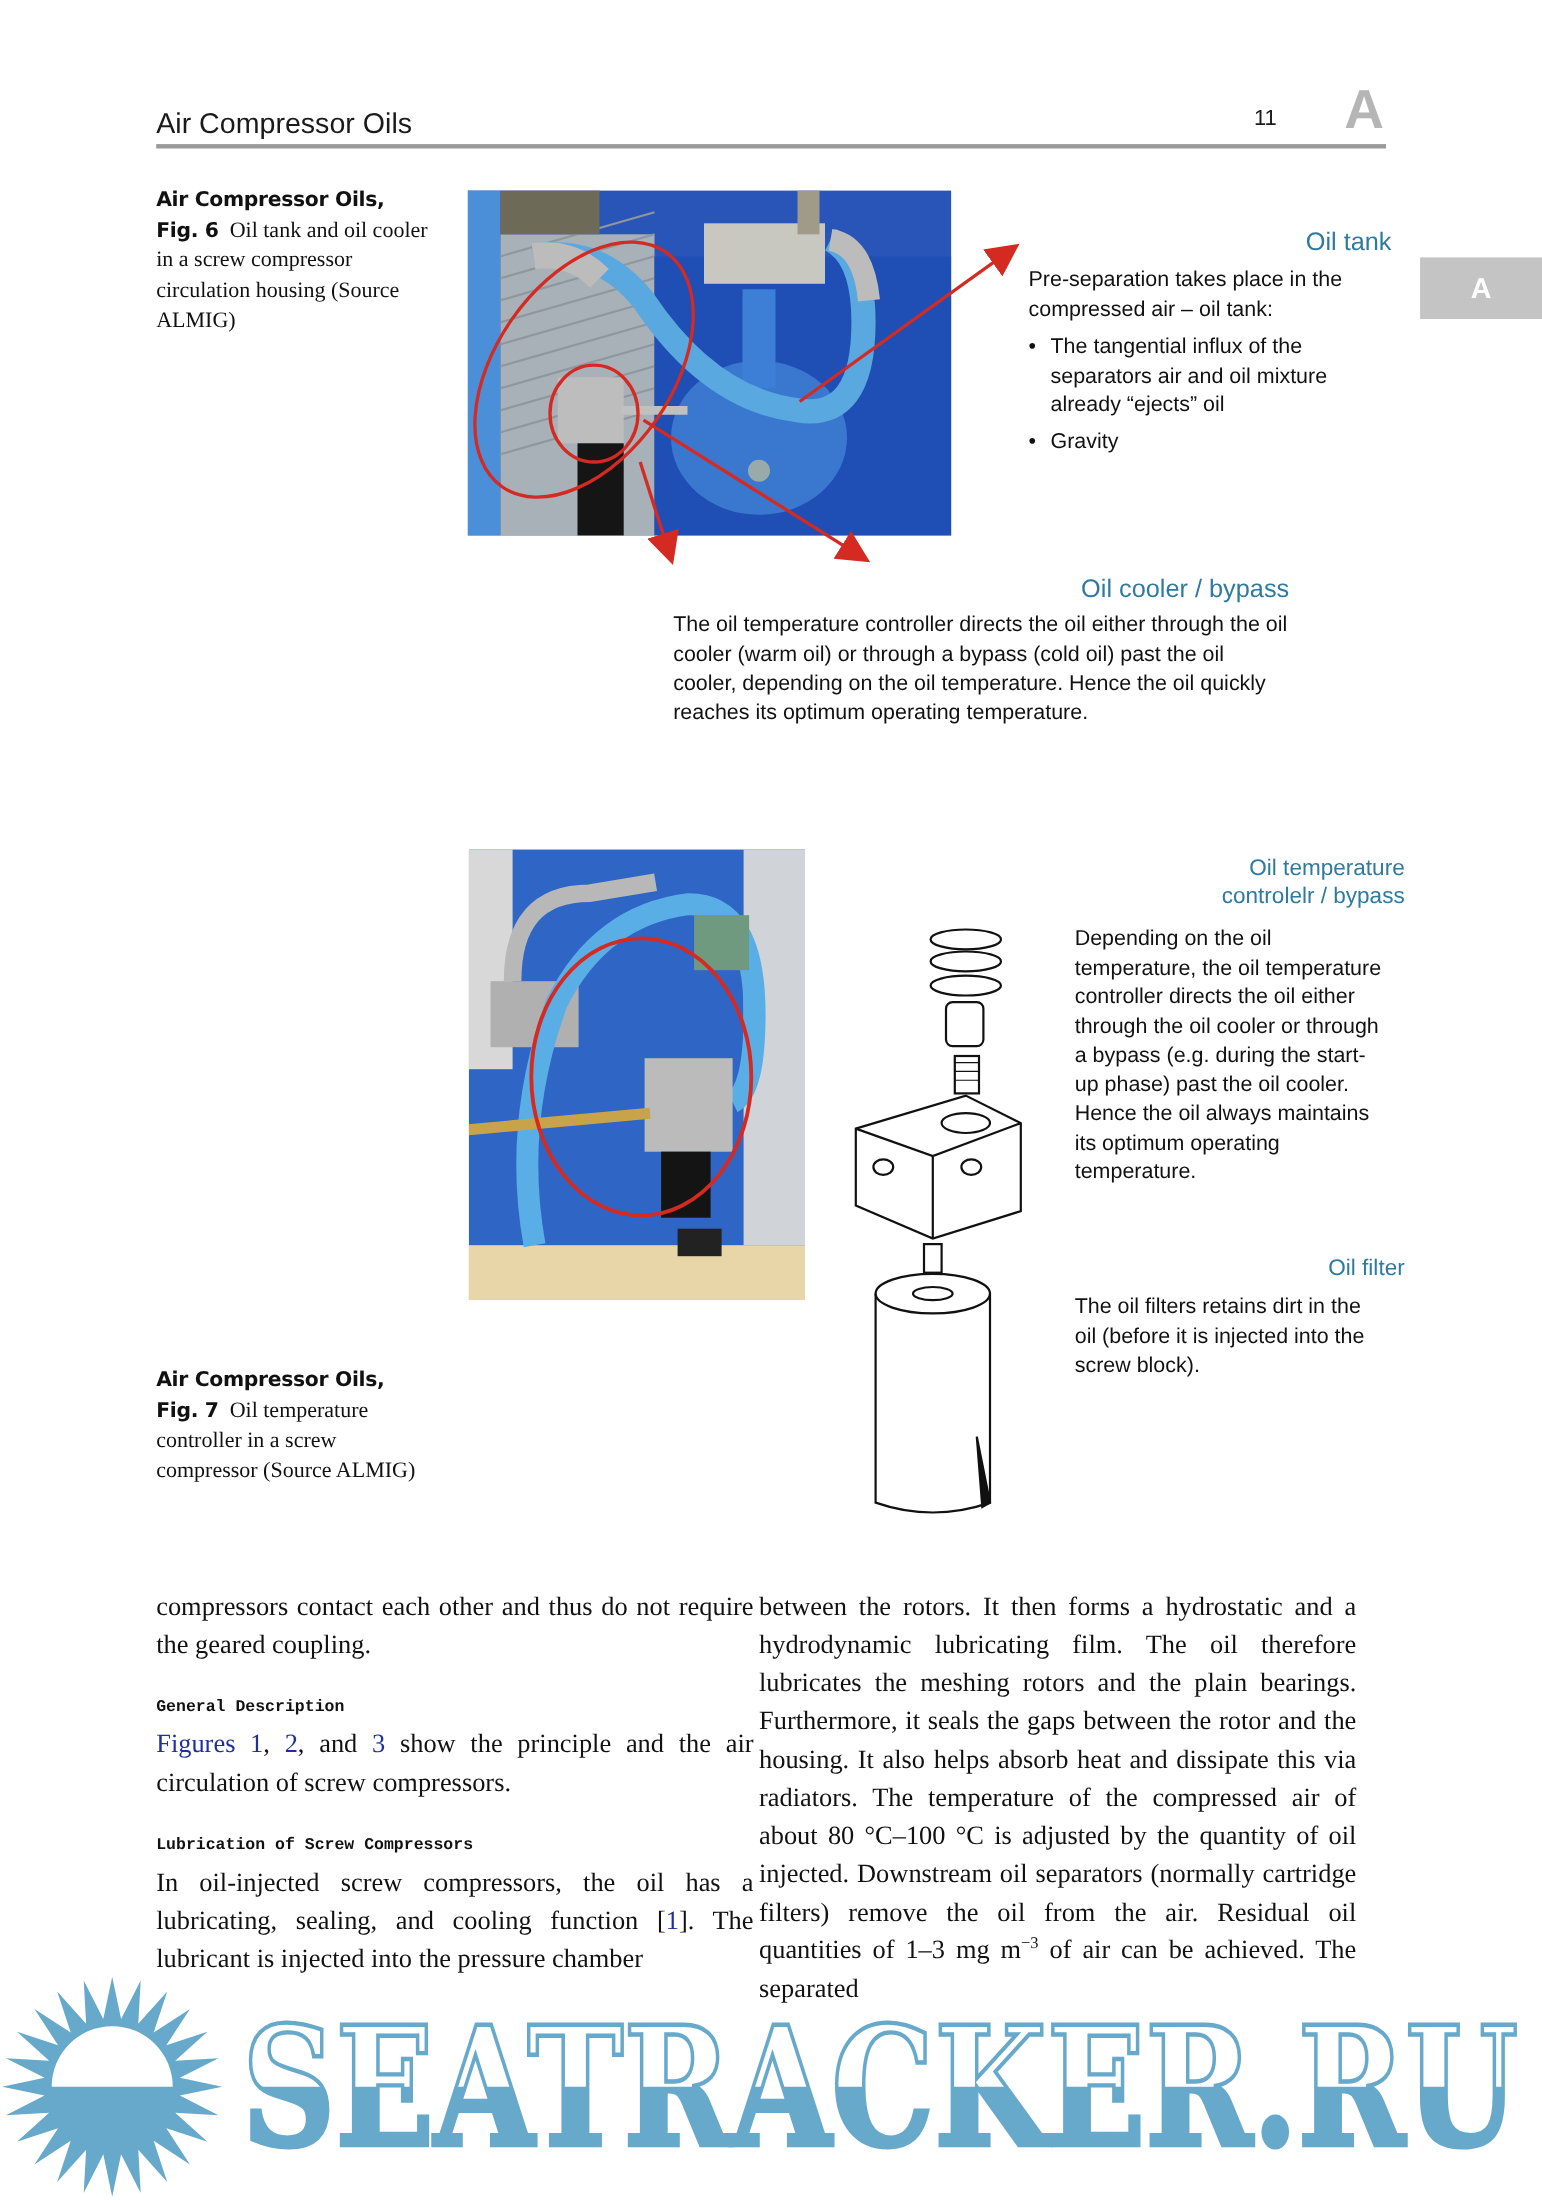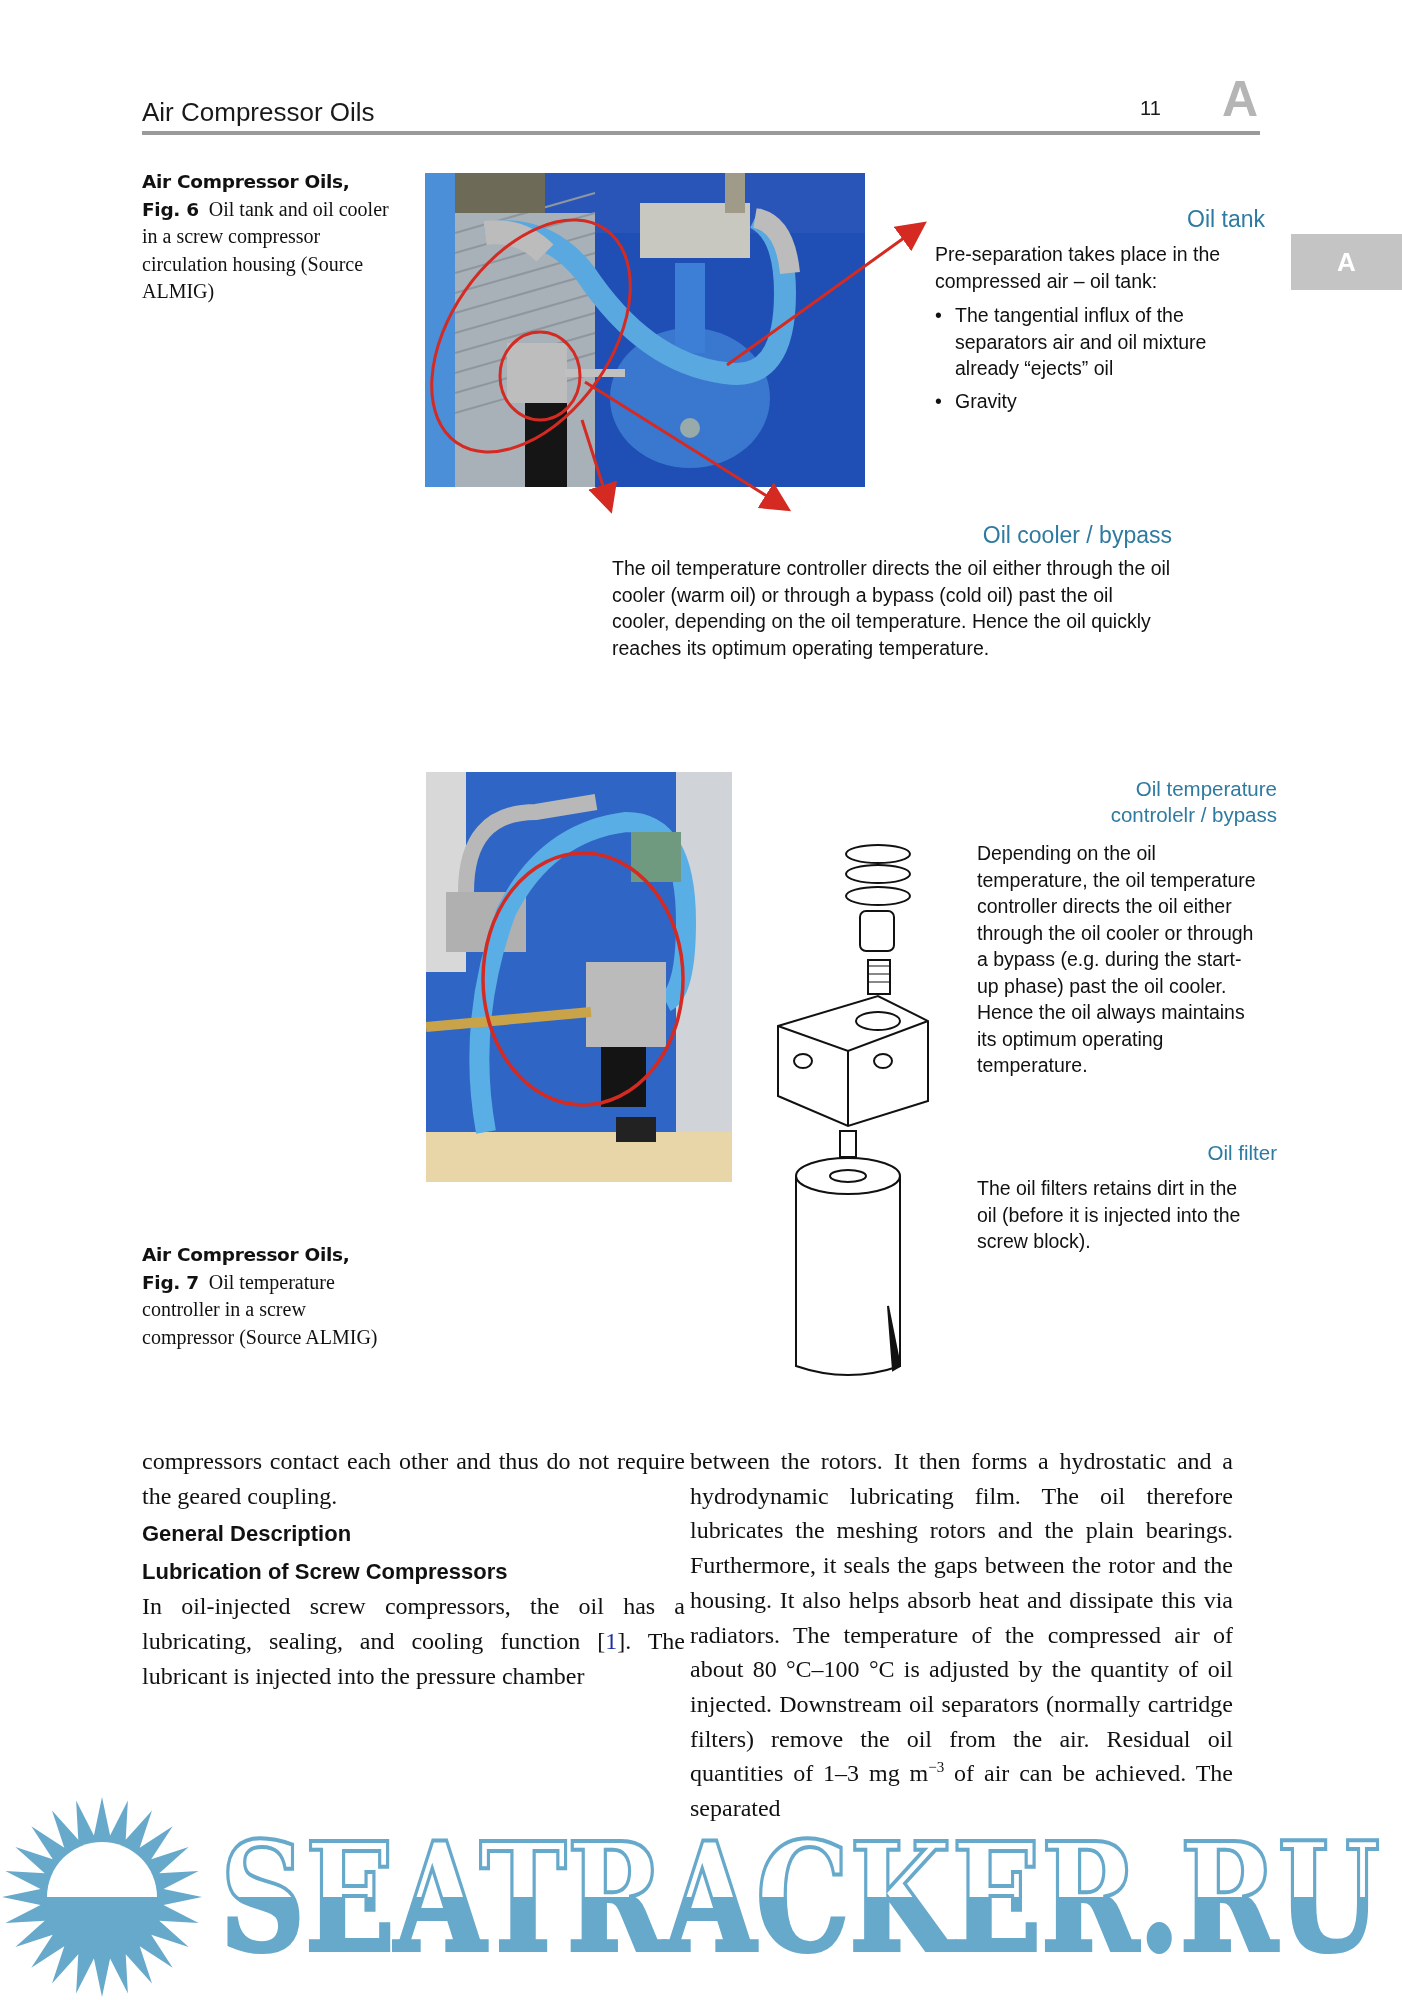--- a/index.html
+++ b/index.html
@@ -18,21 +18,21 @@
 
   .callout-title { color:#2e7aa0; font-size:23px;text-align:right; }
   .callout-body { font-size:19.5px; line-height:26.5px; color:#111; }
   .bullets { margin:8px 0 0 0; padding:0; list-style:none; }
   .bullets li { position:relative; padding-left:20px; margin-bottom:6px; }
   .bullets li::before { content:"•"; position:absolute; left:0; top:0; }
 
   .photo { overflow:hidden; }
   .body-col { width:543px; font-size:24px; line-height:34.7px; text-align:justify; color:#111; }
   .body-col p { margin:0; }
-  .sec-head { font-family:Liberation Sans, sans-serif; font-weight:bold; font-size:22px; line-height:34px; margin-top:4px; }
+  .sec-head { font-family:Liberation Mono, monospace; font-weight:bold; font-size:15px; line-height:34px; margin-top:22px; }
   .link { color:#1f2fa0; }
   sup { font-size:15px; line-height:0; }
 </style>
 </head>
 <body>
 
 <div class="abs sans hdr-title">Air Compressor Oils</div>
 <div class="abs sans hdr-page">11</div>
 <div class="abs sans hdr-letter">A</div>
 <div class="abs hdr-rule"></div>
@@ -164,20 +164,21 @@
 
 <div class="abs caption serif" style="top:1241px; width:240px;">
   <b>Air Compressor Oils,</b><br>
   <b>Fig. 7</b>&nbsp;
   <span>Oil temperature controller in a screw compressor (Source ALMIG)</span>
 </div>
 
 <div class="abs serif body-col" style="left:142px; top:1444px;">
   <p>compressors contact each other and thus do not require the geared coupling.</p>
   <div class="sec-head">General Description</div>
+  <p><a class="link">Figures 1</a><span>, </span><a class="link">2</a><span>, and </span><a class="link">3</a><span> show the principle and the air circulation of screw compressors.</span></p>
   <div class="sec-head">Lubrication of Screw Compressors</div>
   <p><span>In oil-injected screw compressors, the oil has a lubricating, sealing, and cooling function [</span><a class="link">1</a><span>]. The lubricant is injected into the pressure chamber</span></p>
 </div>
 
 <div class="abs serif body-col" style="left:690px; top:1444px;">
   <p><span>between the rotors. It then forms a hydrostatic and a hydrodynamic lubricating film. The oil therefore lubricates the meshing rotors and the plain bearings. Furthermore, it seals the gaps between the rotor and the housing. It also helps absorb heat and dissipate this via radiators. The temperature of the compressed air of about 80 °C–100 °C is adjusted by the quantity of oil injected. Downstream oil separators (normally cartridge filters) remove the oil from the air. Residual oil quantities of 1–3 mg m</span><sup>−3</sup><span> of air can be achieved. The separated</span></p>
 </div>
 
 <svg class="abs" style="left:0; top:1790px;" width="1402" height="210">
   <defs>

